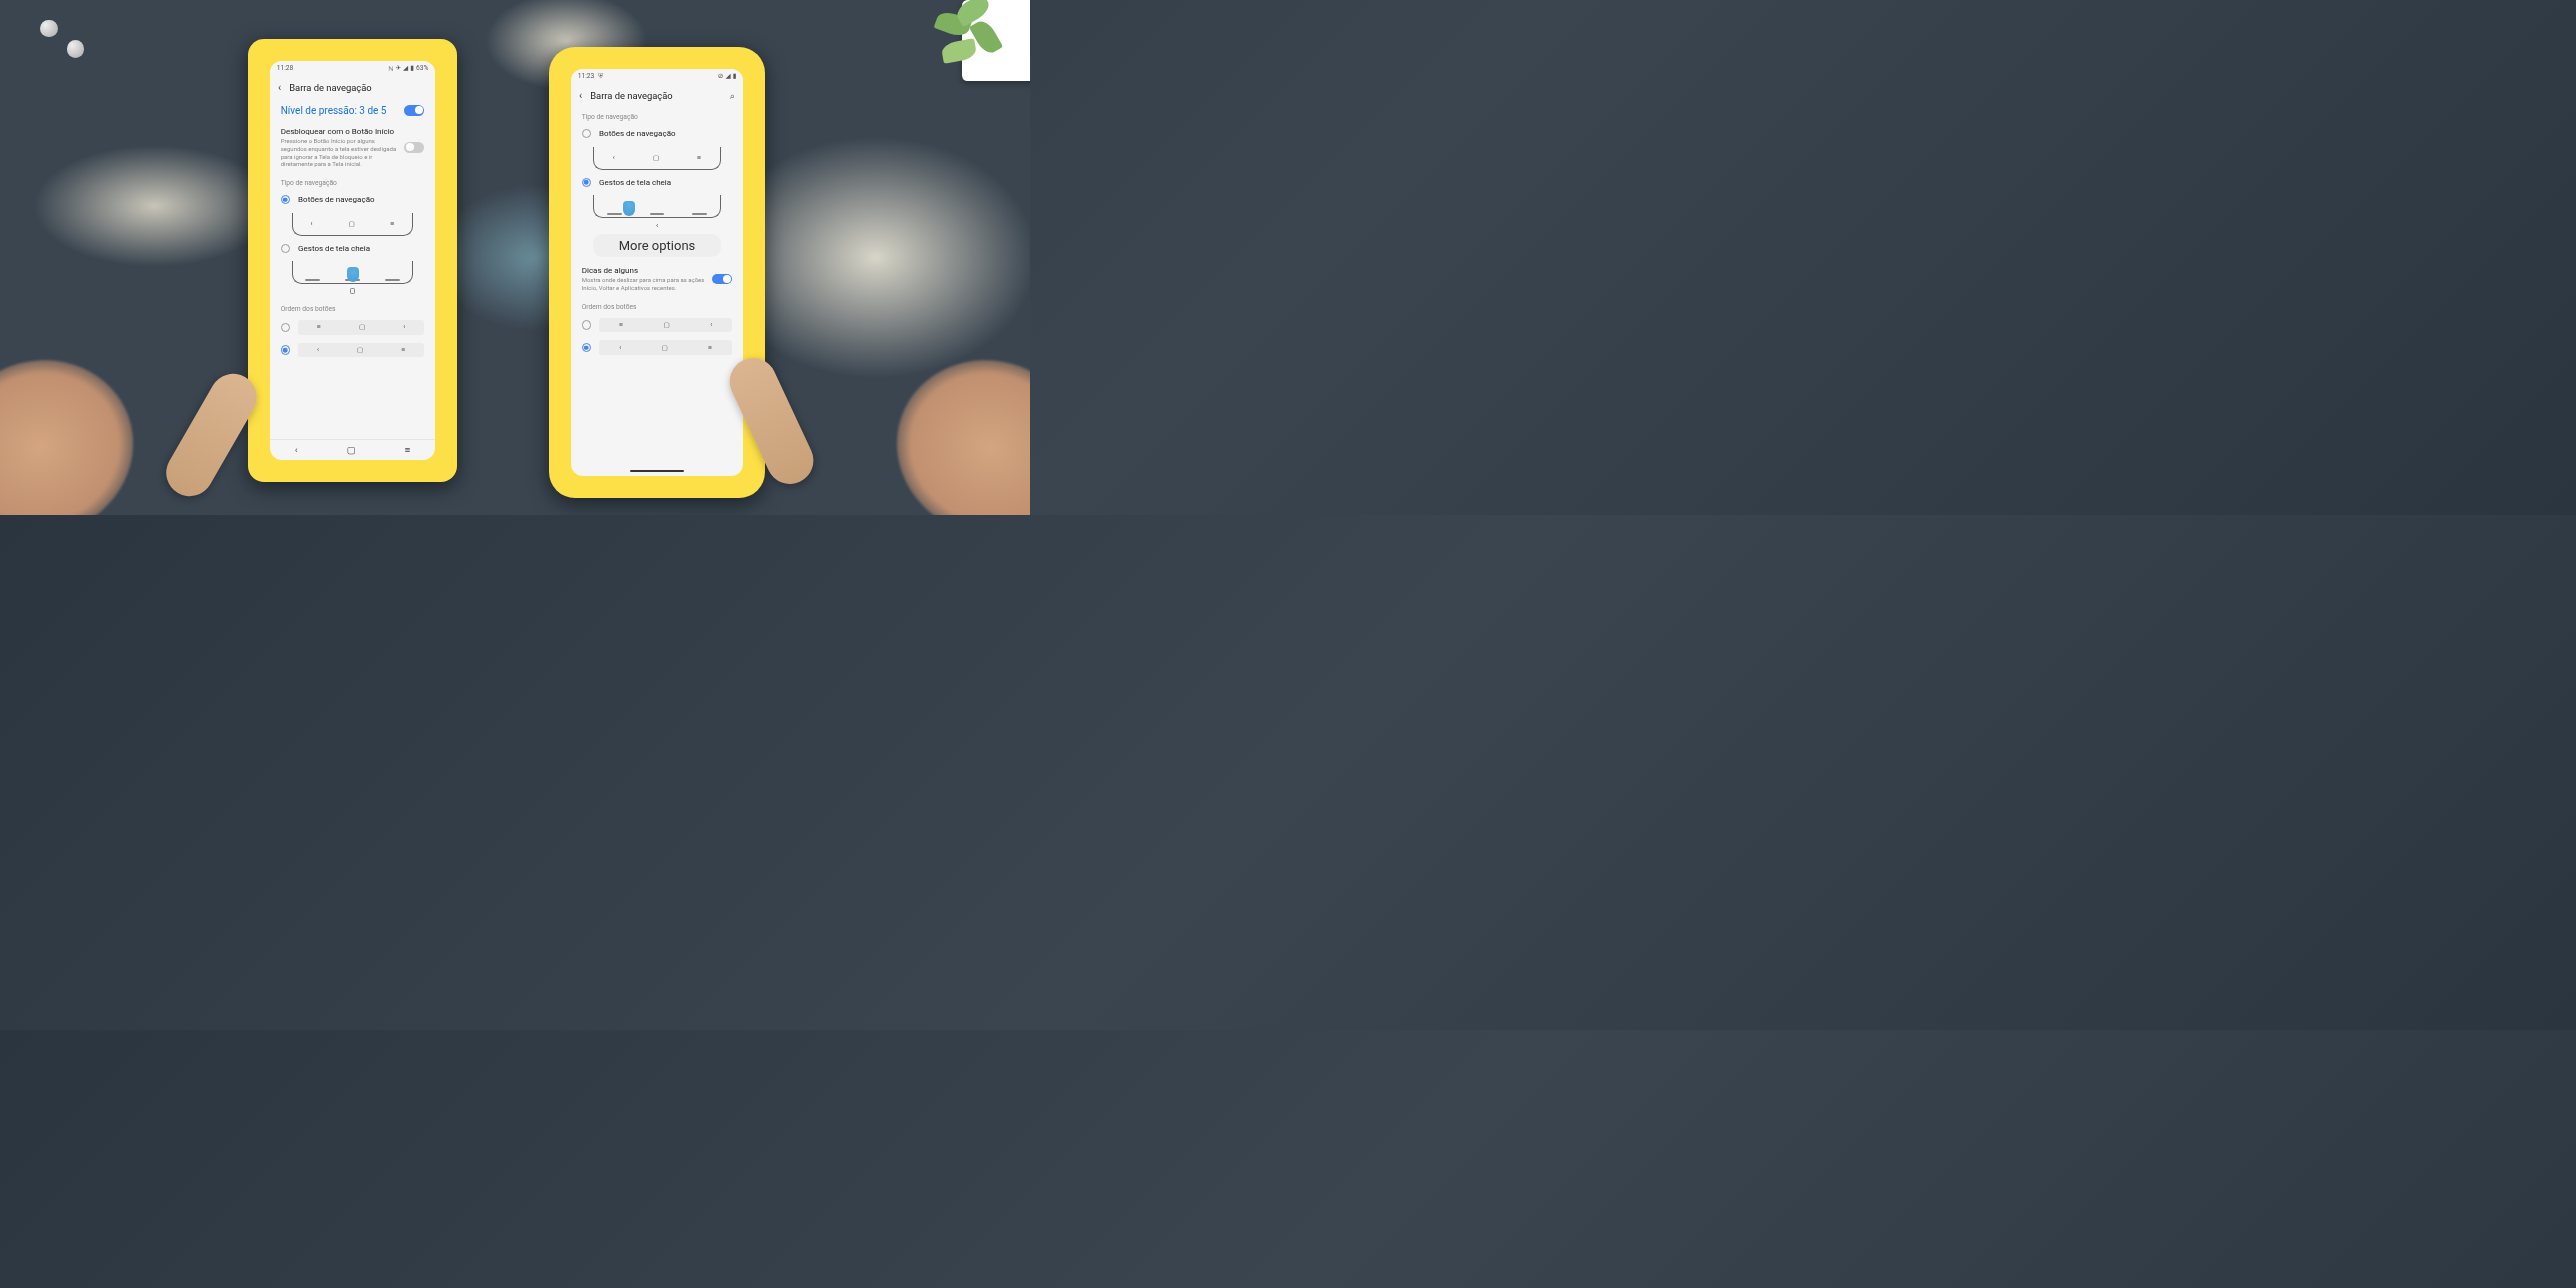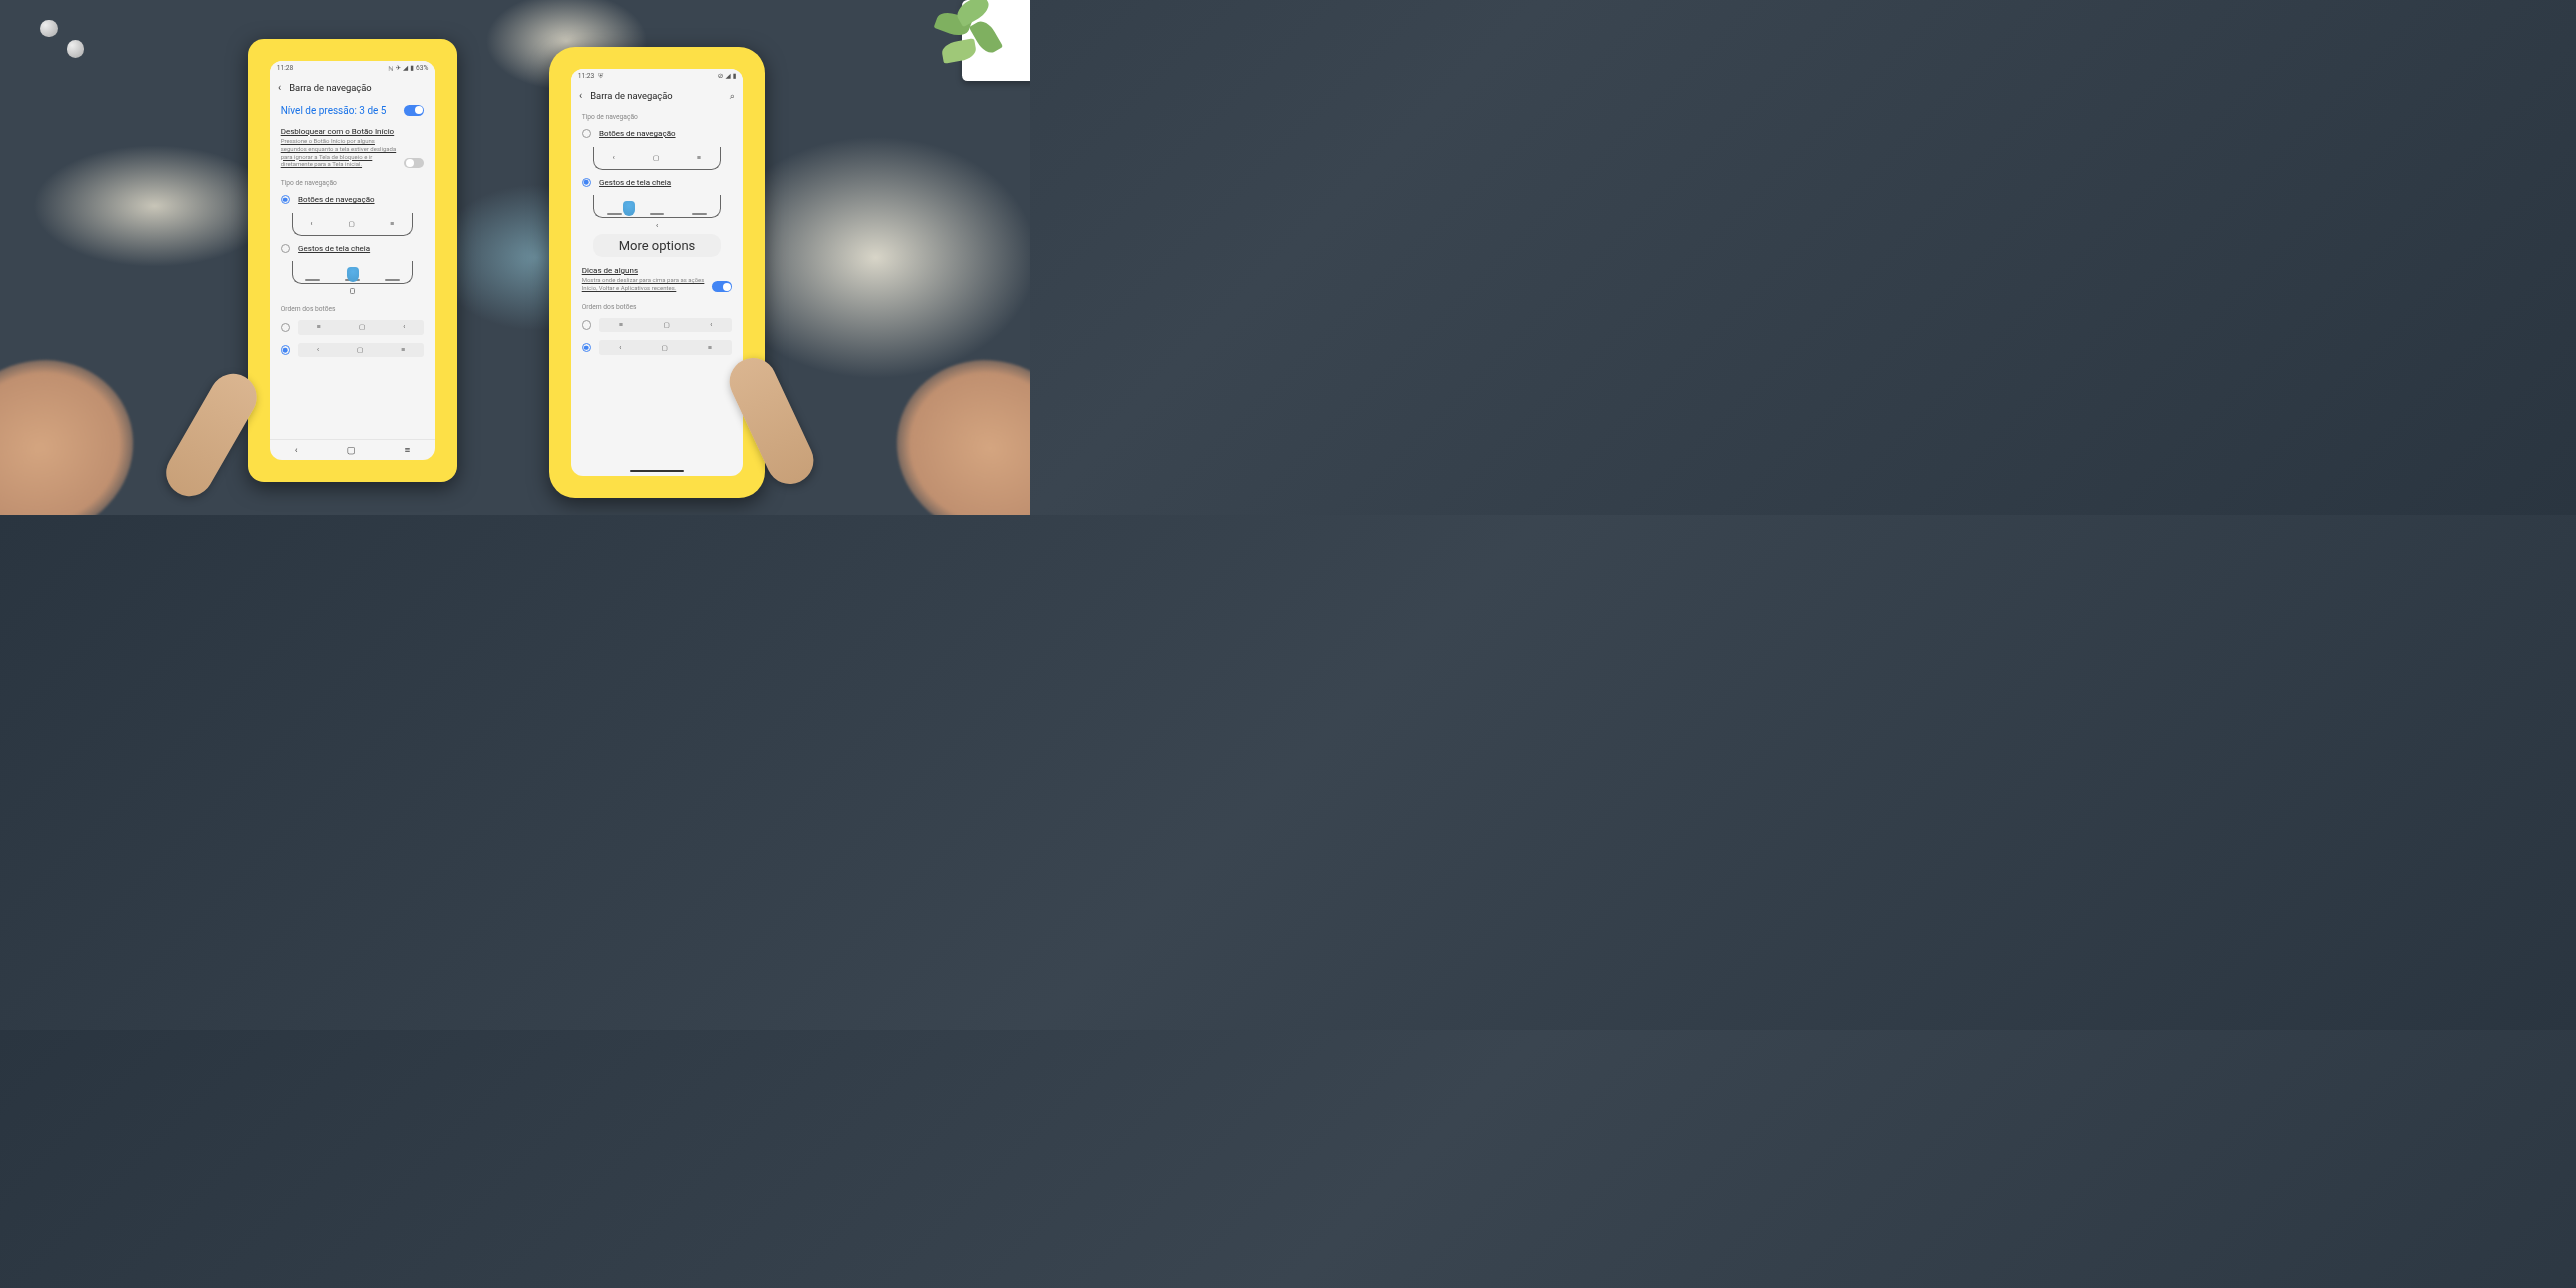--- a/index.html
+++ b/index.html
@@ -62,21 +62,21 @@
   .back-icon { font-size: 10.7px; color: #444; }
   .header-title { font-size: 9.4px; font-weight: 400; color: #222; flex: 1; }
   .search-icon { font-size: 9.4px; color: #444; }
   .content { flex: 1; overflow: hidden; padding: 0 2.7px; }
   .row {
     padding: 5.4px 8px;
     display: flex;
     align-items: center;
     gap: 6.7px;
   }
-  .row.setting { align-items: flex-end; text-decoration: underline; }
+  .row.setting { align-items: center; }
   .row-text { flex: 1; }
   .row-title { font-size: 10px; color: #1a73e8; }
   .row-title.dark { color: #222; font-size: 8px; }
   .row-desc { font-size: 6px; color: #888; line-height: 1.3; margin-top: 1.3px; }
   .toggle {
     width: 20px; height: 10.7px;
     border-radius: 6.7px;
     position: relative;
   }
   .toggle.on { background: #4285f4; }
@@ -94,21 +94,20 @@
   .section-header {
     font-size: 6.7px;
     color: #888;
     padding: 5.4px 8px 2.7px;
   }
   .radio-row {
     display: flex;
     align-items: center;
     padding: 5.4px 8px;
     gap: 8px;
-    text-decoration: underline;
   }
   .radio {
     width: 9.4px; height: 9.4px;
     border: 1px solid #999;
     border-radius: 50%;
     position: relative;
     flex-shrink: 0;
   }
   .radio.checked { border-color: #4285f4; }
   .radio.checked::after {

